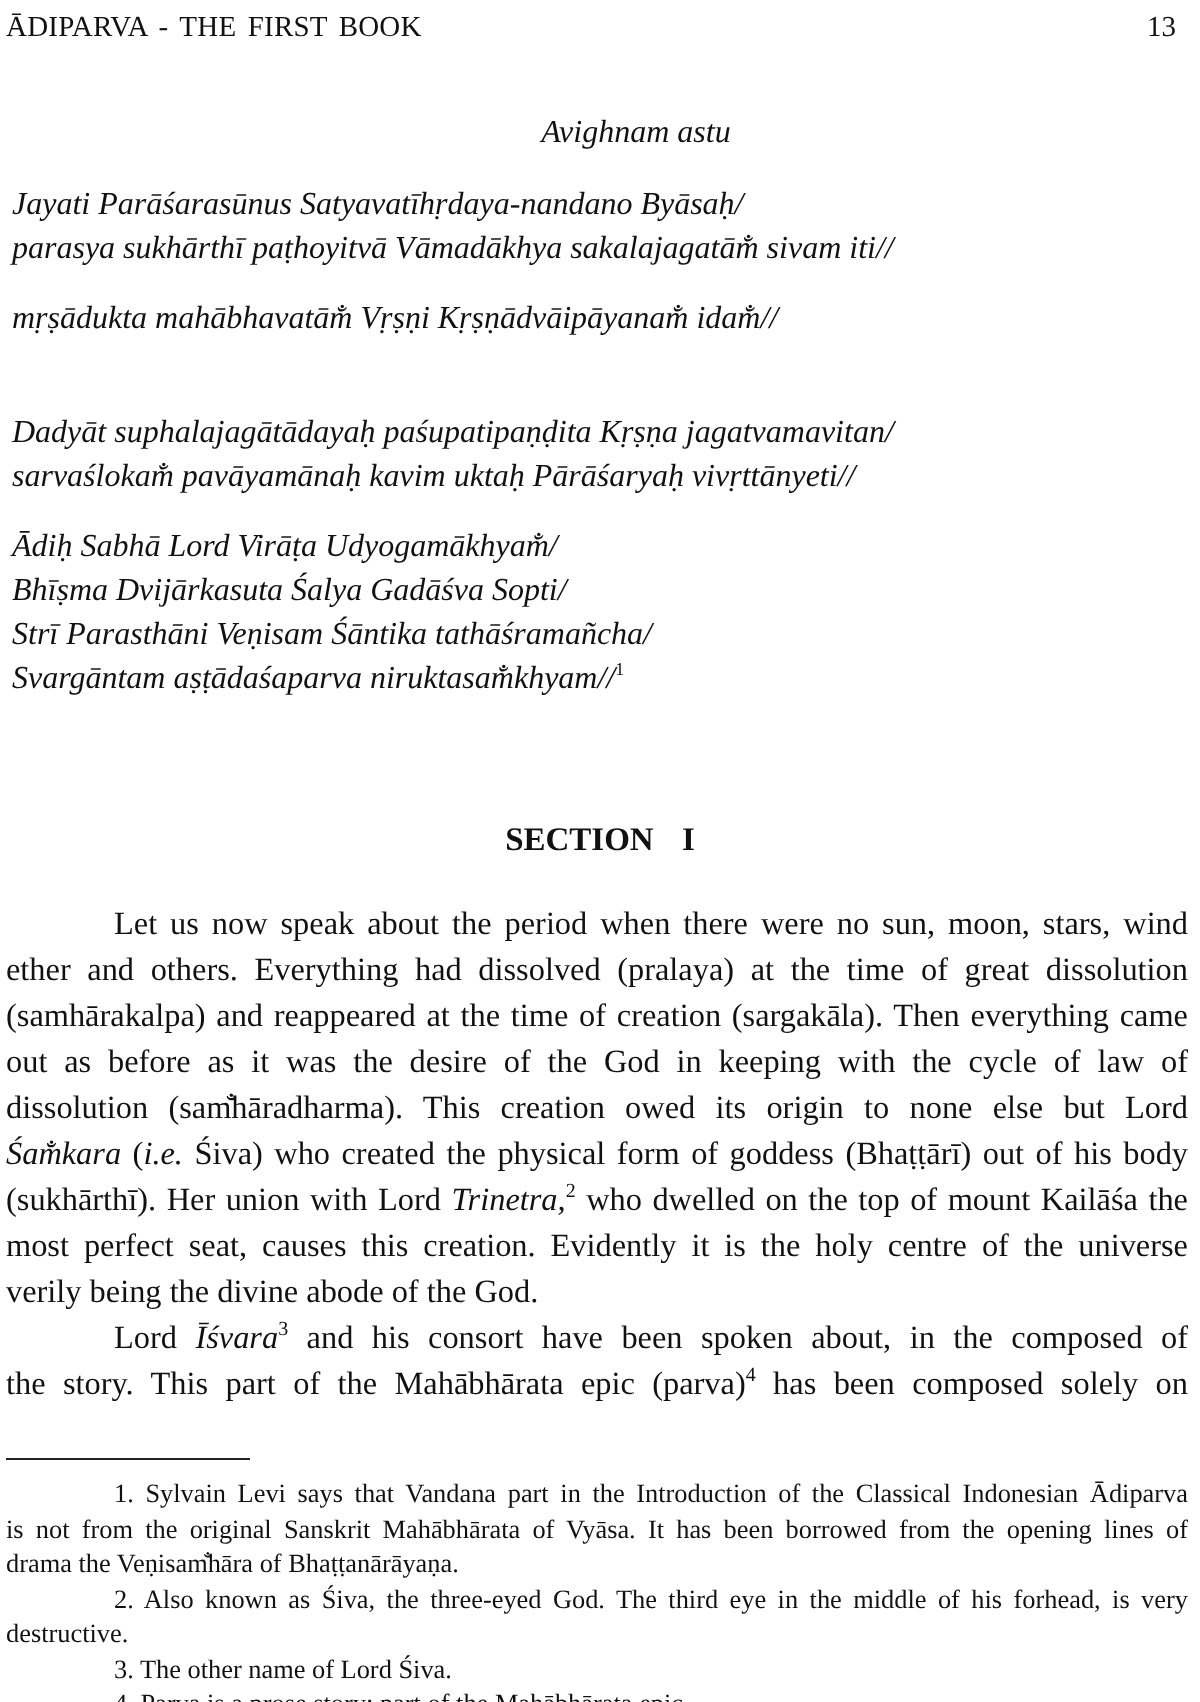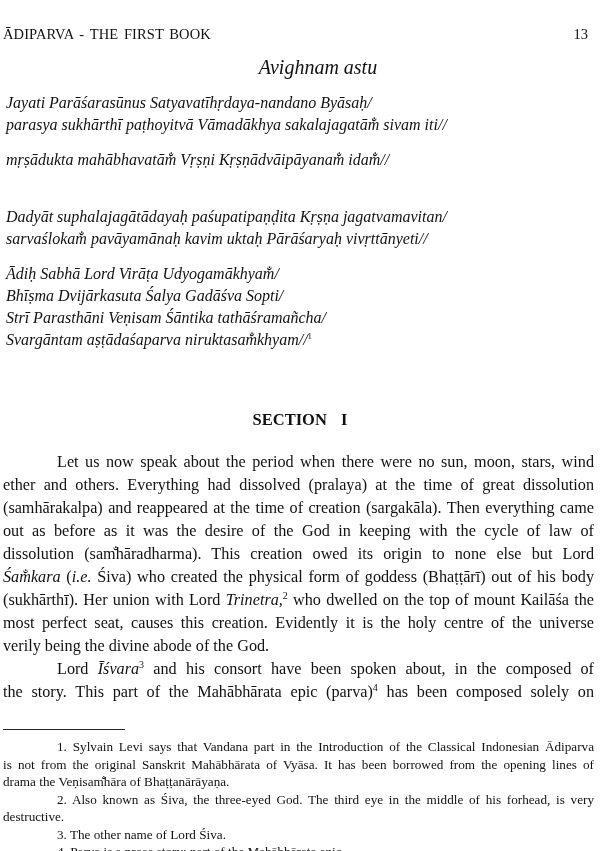--- a/index.html
+++ b/index.html
@@ -16,42 +16,41 @@
       font-family: "Liberation Serif", "DejaVu Serif", serif;
     }
     .running-head {
       position: absolute;
       top: 4px;
       left: 3px;
       right: 12px;
       height: 20px;
       font-size: 14.5px;
       line-height: 20px;
-      margin-top: 20px;
     }
     .running-head .title {
       position: absolute;
       left: 0;
       top: 0;
       letter-spacing: 0.1px;
       word-spacing: 2px;
     }
     .running-head .pageno {
       position: absolute;
       right: 0;
       top: 0;
     }
     .invocation {
       position: absolute;
       top: 56px;
       left: 0;
       width: 600px;
       text-align: center;
       font-style: italic;
-      font-size: 20px;
+      font-size: 16px;
       line-height: 22px;
       padding-left: 36px;
       box-sizing: border-box;
     }
     .verse-block {
       position: absolute;
       left: 6px;
       width: 580px;
       font-style: italic;
       font-size: 16px;

